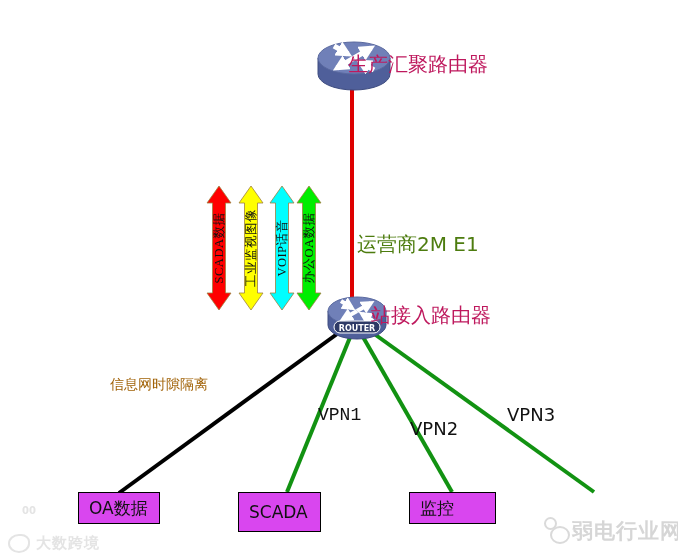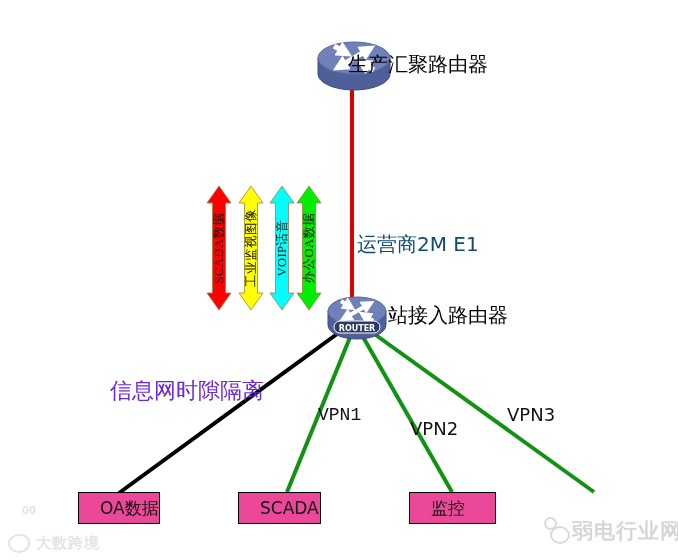--- a/index.html
+++ b/index.html
@@ -2,32 +2,32 @@
 <html><head>
 <meta charset="utf-8">
 <style>
   html,body{margin:0;padding:0;background:#fff;}
   .canvas{
     position:relative;width:678px;height:560px;background:#ffffff;overflow:hidden;
     font-family:"DejaVu Sans","Liberation Sans",sans-serif;
   }
   .layer{position:absolute;left:0;top:0;}
   .lbl{position:absolute;color:#1a1a1a;white-space:nowrap;}
-  .node-lbl{font-size:20px;font-family:"Liberation Serif","DejaVu Serif",serif;color:#000000;}
-  .wan-lbl{font-size:20px;color:#0c4a6e;}
-  .iso-lbl{font-size:22px;font-family:Liberation Mono, monospace;color:#6d28d9;}
+  .node-lbl{font-size:20px;font-family:"Liberation Serif","DejaVu Serif",serif;color:#be185d;}
+  .wan-lbl{font-size:20px;color:#4d7c0f;}
+  .iso-lbl{font-size:14px;font-family:Liberation Mono, monospace;color:#a16207;}
   .vpn-lbl{font-size:18px;color:#111;}
   .flow-lbl{
     position:absolute;width:112px;text-align:center;font-size:12.5px;line-height:16px;
     color:#111;font-family:"Liberation Serif","DejaVu Serif",serif;
     transform:rotate(-90deg);transform-origin:center center;letter-spacing:0.5px;white-space:nowrap;
   }
   .endpoint-box{
-    position:absolute;background:#ec4899;border:1.5px solid #000;box-sizing:border-box;
-    font-size:17px;color:#111;display:flex;align-items:center;padding-left:21px;
+    position:absolute;background:#d946ef;border:1.5px solid #000;box-sizing:border-box;
+    font-size:17px;color:#111;display:flex;align-items:center;padding-left:10px;
   }
   .wm{position:absolute;color:#dcdcdc;font-weight:bold;white-space:nowrap;}
   .wm-right{left:572px;top:517px;font-size:21px;color:#d6d6d6;letter-spacing:1px;}
   .wm-left{left:36px;top:534px;font-size:15px;color:#e4e4e4;letter-spacing:1px;}
   .wm-logo{position:absolute;border-radius:50%;box-sizing:border-box;}
   .wm-logo-r1{left:544px;top:517px;width:13px;height:13px;border:2px solid #dadada;}
   .wm-logo-r2{left:550px;top:526px;width:20px;height:18px;border:2px solid #dadada;}
   .wm-logo-l{left:8px;top:534px;width:22px;height:19px;border:2.5px solid #e4e4e4;border-radius:50% 40% 50% 50%;}
   .wm-logo-l-sup{position:absolute;left:22px;top:505px;font-size:10px;color:#e4e4e4;font-weight:bold;}
 </style>
@@ -73,37 +73,37 @@
         <path d="M357,311 L343,319" marker-end="url(#ahw)"></path>
         <path d="M341,301 L352,308" marker-end="url(#ahw)"></path>
         <path d="M373,321 L362,314" marker-end="url(#ahw)"></path>
       </g>
       <rect x="334" y="321" width="46" height="12" rx="6" fill="#2e3a66" stroke="#ffffff" stroke-width="1"></rect>
       <text x="357" y="330.5" text-anchor="middle" font-size="8" font-weight="bold" fill="#ffffff" font-family="DejaVu Sans, Liberation Sans, sans-serif">ROUTER</text>
     </g>
   </svg>
 
   <div class="lbl node-lbl" style="left:348px;top:51px;">生产汇聚路由器</div>
-  <div class="lbl node-lbl" style="left:388px;top:302px;">站接入路由器</div>
+  <div class="lbl node-lbl" style="left:371px;top:302px;">站接入路由器</div>
 
   <div class="lbl wan-lbl" style="left:357px;top:231px;">运营商2M E1</div>
   <div class="lbl iso-lbl" style="left:110px;top:376px;">信息网时隙隔离</div>
   <div class="lbl vpn-lbl" style="left:318px;top:405px;font-family:Liberation Mono, monospace;">VPN1</div>
   <div class="lbl vpn-lbl" style="left:410px;top:418px;text-align:right;">VPN2</div>
   <div class="lbl vpn-lbl" style="left:507px;top:404px;">VPN3</div>
 
   <div class="flow-lbl" style="left:163px;top:240px;">SCADA数据</div>
   <div class="flow-lbl" style="left:195px;top:240px;">工业监视图像</div>
   <div class="flow-lbl" style="left:226px;top:240px;">VOIP话音</div>
   <div class="flow-lbl" style="left:253px;top:240px;">办公OA数据</div>
 
   <div class="endpoint-box" style="left:78px;top:492px;width:82px;height:32px;">
     <span>OA数据</span>
   </div>
-  <div class="endpoint-box" style="left:238px;top:492px;width:83px;height:32px;">
+  <div class="endpoint-box" style="left:238px;top:492px;width:83px;height:40px;">
     <span>SCADA</span>
   </div>
   <div class="endpoint-box" style="left:409px;top:492px;width:87px;height:32px;">
     <span>监控</span>
   </div>
 
   <div class="wm-logo wm-logo-l"></div>
   <div class="wm-logo-l-sup">00</div>
   <div class="wm wm-left">大数跨境</div>
 

